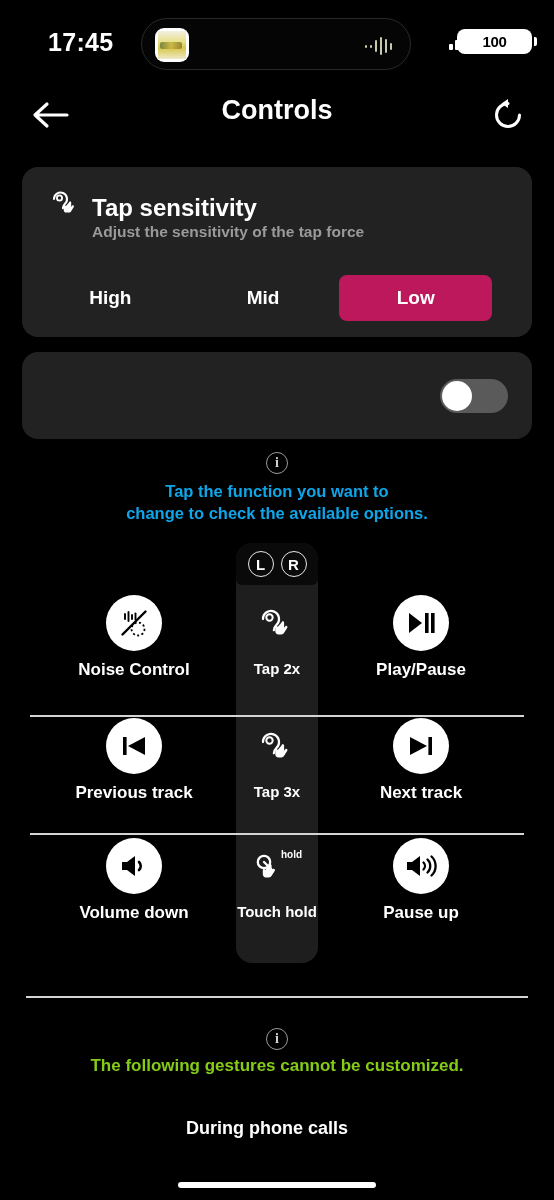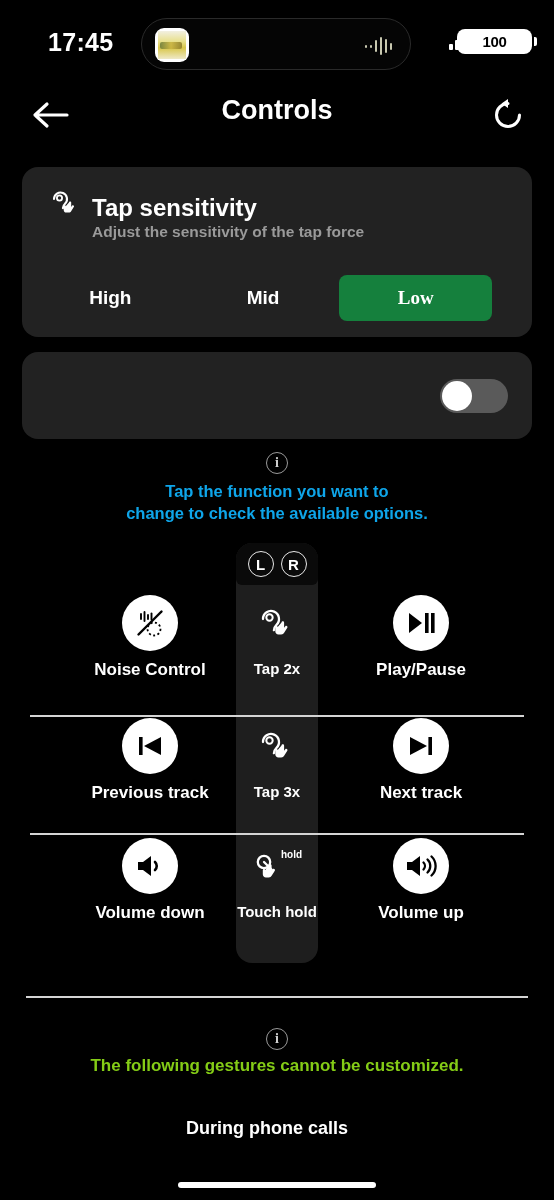--- a/index.html
+++ b/index.html
@@ -98,21 +98,21 @@
     font-size:15.5px; color:#9a9a9a; font-weight:bold;
   }
   .seg{
     position:absolute; left:12px; top:108px; width:458px; height:46px;
     display:flex; align-items:center;
   }
   .seg-opt{
     flex:1; text-align:center; font-size:19px; font-weight:bold;
     line-height:46px; border-radius:8px; cursor:pointer; color:#fff;
   }
-  .seg-opt.active{ background:#15803d;font-family:Liberation Serif, serif; }
+  .seg-opt.active{ background:#be185d; }
 
   #touchhold-card{ top:352px; height:87px; }
   .card-row-label{
     position:absolute; left:26px; top:0; height:87px;
     display:flex; align-items:center; font-size:23px; font-weight:bold;
   }
   .toggle{
     position:absolute; right:24px; top:27px; width:68px; height:34px;
     background:#5a5a5a; border-radius:17px; cursor:pointer;
   }
@@ -161,21 +161,21 @@
   .grow{ position:absolute; left:0; width:554px; height:118px; }
   #row1{ top:52px; }
   #row2{ top:175px; }
   #row3{ top:295px; }
 
   .cell{
     position:absolute; width:180px; top:0;
     display:flex; flex-direction:column; align-items:center;
     cursor:pointer;
   }
-  .cell.left{ left:60px; }
+  .cell.left{ left:44px; }
   .cell.right{ left:331px; }
   .cell.mid{ left:187px; width:180px; }
 
   .circ{
     width:56px; height:56px; border-radius:50%; background:#fff;
     display:flex; align-items:center; justify-content:center;
   }
   .cell-label{ margin-top:9px; font-size:17px; font-weight:bold; color:#fff; }
   .mid .cell-label{ font-size:15px; }
   .mid .gicon{ height:56px; display:flex; align-items:center; justify-content:center; }
@@ -379,21 +379,21 @@
 
     <div class="cell right">
       <div class="circ">
         <svg width="36" height="28" viewBox="0 0 36 28" aria-hidden="true">
           <path d="M4 10 h5 L17 4 v20 L9 18 H4 Z" fill="#000"></path>
           <path d="M20.5 10.5 a5 5 0 0 1 0 7" stroke="#000" stroke-width="2.3" fill="none" stroke-linecap="round"></path>
           <path d="M24.5 7.5 a9 9 0 0 1 0 13" stroke="#000" stroke-width="2.3" fill="none" stroke-linecap="round"></path>
           <path d="M28.5 4.5 a13 13 0 0 1 0 19" stroke="#000" stroke-width="2.3" fill="none" stroke-linecap="round"></path>
         </svg>
       </div>
-      <div class="cell-label">Volume up</div>
+      <div class="cell-label">Pause up</div>
     </div>
   </div>
 </div>
 
 <div id="bottom-divider"></div>
 
 <div id="info-bottom">
   <div class="info-icon">i</div>
   <div class="txt">The following gestures cannot be customized.</div>
 </div>

